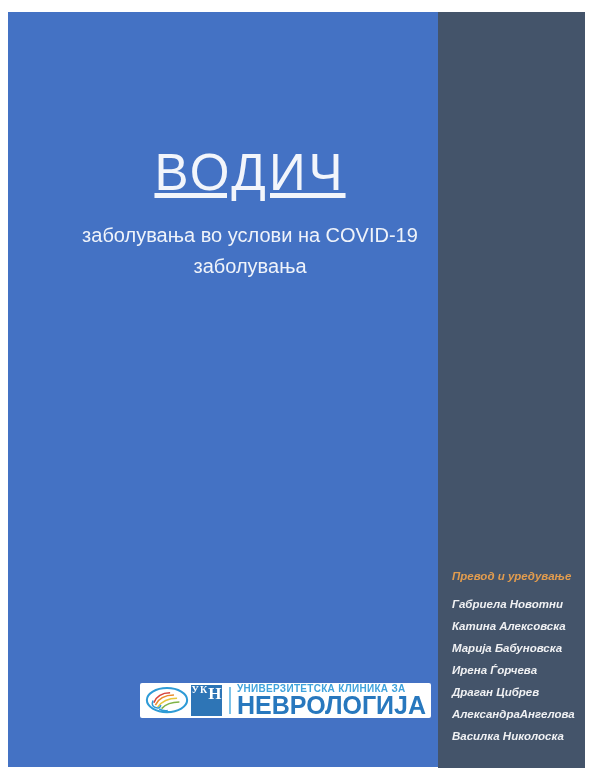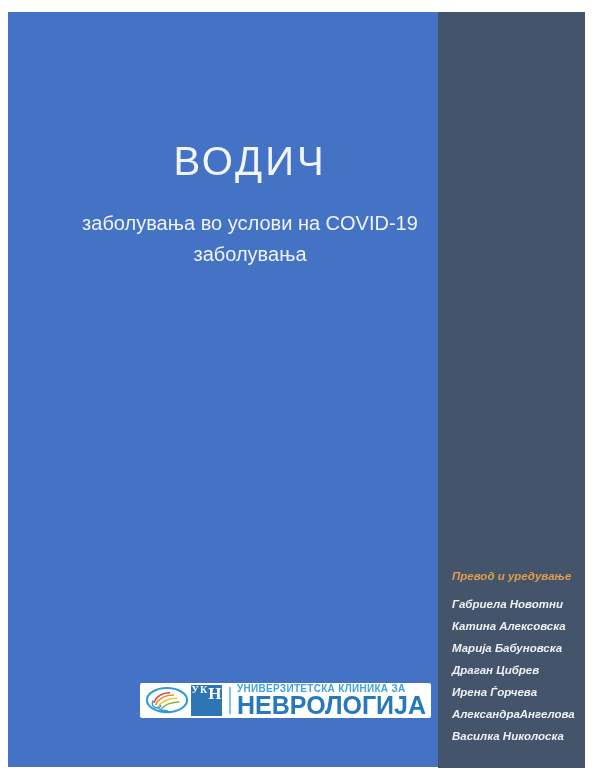--- a/index.html
+++ b/index.html
@@ -36,25 +36,26 @@
   
   .title-block {
     position: absolute;
     left: 54px;
     top: 120px;
     width: 376px;
     text-align: center;
     color: #F2F5FB;
   }
   .title-block h1 {
-    margin: 4px;
-    font-size: 40px;
+    margin: 16px;
+    font-size: 51px;
     font-weight: 400;
     letter-spacing: 3px;
     line-height: 50px;
+    text-decoration: underline;
   }
   .subtitle {
     margin-top: 22px;
     font-size: 20px;
     line-height: 31px;
     font-weight: 400;
     color: #EFF3FA;
   }
   .subtitle span { display: block; }
   
@@ -173,20 +174,20 @@
     </div>
 
   </div>
 
   <div class="stripe">
     <div class="credits">
       <div class="credits-heading">Превод и уредување</div>
       <div class="credit-name">Габриела Новотни</div>
       <div class="credit-name">Катина Алексовска</div>
       <div class="credit-name">Марија Бабуновска</div>
+      <div class="credit-name">Ирена Ѓорчева</div>
       <div class="credit-name">Драган Цибрев</div>
-      <div class="credit-name">Ирена Ѓорчева</div>
       <div class="credit-name">АлександраАнгелова</div>
       <div class="credit-name">Василка Николоска</div>
     </div>
   </div>
 
 </div>
 
 </body></html>

